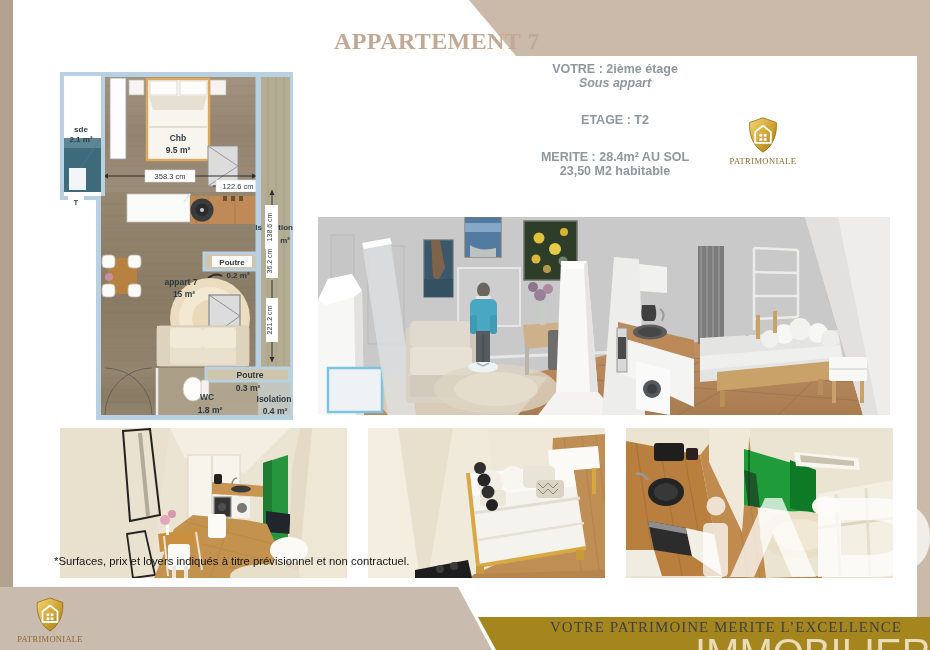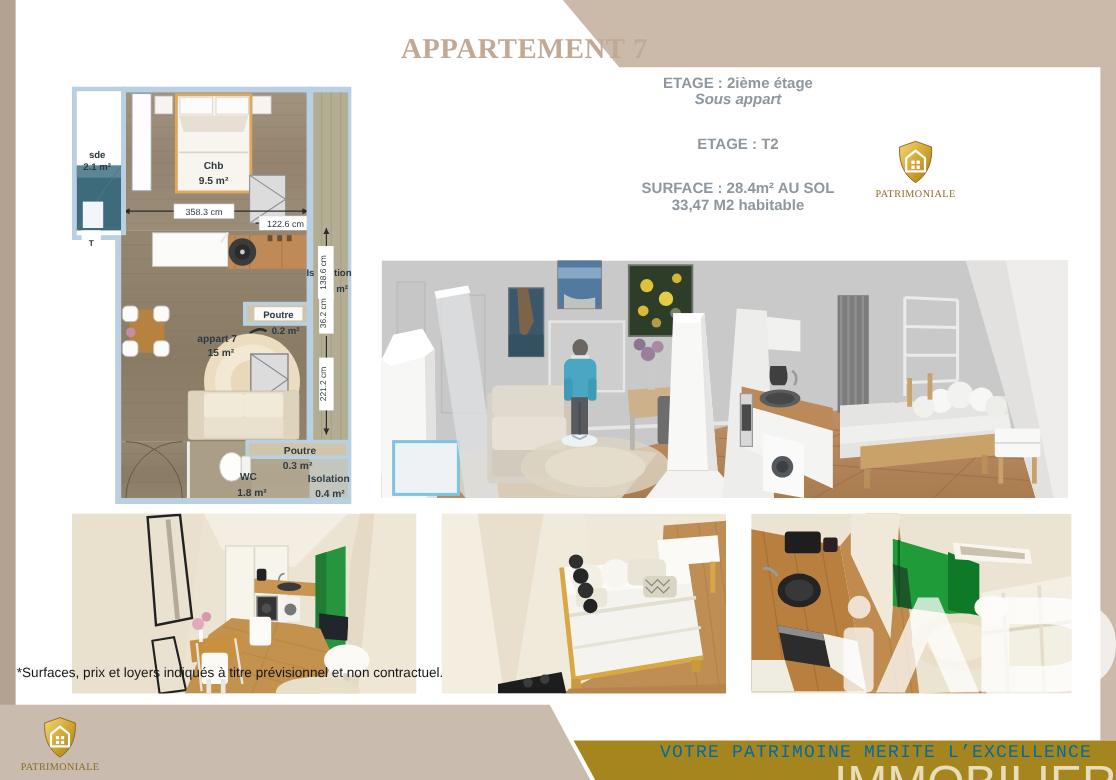--- a/index.html
+++ b/index.html
@@ -210,30 +210,30 @@
   <text x="150" y="341" font-size="8.5" font-weight="bold" fill="#2e3a42" text-anchor="middle">1.8 m²</text>
   <text x="214" y="330" font-size="8.5" font-weight="bold" fill="#2e3a42" text-anchor="middle">Isolation</text>
   <text x="215" y="342" font-size="8.5" font-weight="bold" fill="#2e3a42" text-anchor="middle">0.4 m²</text>
 
   <rect x="41" y="0" width="4" height="124" fill="#b9cfe2"></rect>
   <rect x="36" y="124" width="162" height="4" fill="#ffffff" opacity="0"></rect>
 </svg>
 
 <div class="abs" style="left:460px;top:62px;width:310px;text-align:center;color:#8e979e;font-weight:bold;font-size:12.5px;">
 
-  <div>ETAGE : 2ième étage</div>
+  <div>VOTRE : 2ième étage</div>
 
   <div style="font-style:italic;">Sous appart</div>
   <div style="height:23px;"></div>
 
   <div>ETAGE : T2</div>
   <div style="height:23px;"></div>
 
-  <div>SURFACE : 28.4m² AU SOL</div>
-  <div>33,47 M2 habitable</div>
+  <div>MERITE : 28.4m² AU SOL</div>
+  <div>23,50 M2 habitable</div>
 </div>
 
 <svg class="abs" style="left:745px;top:117px;" width="36" height="36" viewBox="0 0 40 46">
   <defs>
     <linearGradient id="gold1" x1="0" y1="0" x2="1" y2="1">
       <stop offset="0" stop-color="#f3d878"></stop>
         <stop offset="0.5" stop-color="#d4a636"></stop>
         <stop offset="1" stop-color="#a87b16"></stop>
     </linearGradient>
   </defs>
@@ -565,21 +565,21 @@
 <svg class="abs" style="left:695px;top:490px;" width="235" height="100" viewBox="0 0 235 100">
   <g fill="#ffffff" opacity="0.74">
     <circle cx="21" cy="16" r="9.5"></circle>
     <rect x="8" y="33" width="25" height="54" rx="5"></rect>
     <path d="M35,87 L70,8 L87,8 L121,87 L97,87 L78,44 L59,87 Z"></path>
     <path d="M123,8 L177,8 Q235,8 235,47 Q235,87 177,87 L123,87 Z
              M146,30 L172,30 Q206,30 206,47 Q206,65 172,65 L146,65 Z" fill-rule="evenodd"></path>
   </g>
 </svg>
 
-<div class="abs" style="left:14px;top:555px;font-size:11.3px;color:#151515;">*Surfaces, prix et loyers indiqués à titre prévisionnel et non contractuel.</div>
+<div class="abs" style="left:14px;top:555px;font-size:11.3px;color:#151515;padding-left:40px;">*Surfaces, prix et loyers indiqués à titre prévisionnel et non contractuel.</div>
 
 <svg class="abs" style="left:0;top:587px;" width="930" height="63">
   <polygon points="0,0 458,0 492,63 0,63" fill="#c9bcae"></polygon>
 </svg>
 
 <svg class="abs" style="left:35px;top:597px;" width="30" height="35" viewBox="0 0 40 46">
   <path d="M20,1 L37,7 C38,21 34,36 20,45 C6,36 2,21 3,7 Z" fill="url(#gold1)" stroke="#8a6612" stroke-width="1"></path>
   <path d="M20,11 L30,19 L30,33 L10,33 L10,19 Z" fill="none" stroke="#ffffff" stroke-width="2.4" stroke-linejoin="round"></path>
   <rect x="15.5" y="21.5" width="3.6" height="3.6" fill="#fff"></rect>
     <rect x="21" y="21.5" width="3.6" height="3.6" fill="#fff"></rect>
@@ -587,16 +587,16 @@
     <rect x="21" y="26.8" width="3.6" height="3.6" fill="#fff"></rect>
 </svg>
 
 <div class="abs" style="left:-10px;top:634px;width:120px;text-align:center;font-family:'Liberation Serif',serif;
      font-size:8.5px;letter-spacing:0.3px;color:#8a6a2a;">PATRIMONIALE</div>
 
 <svg class="abs" style="left:0;top:610px;" width="930" height="40">
   <polygon points="478,7 930,7 930,40 496,40" fill="#a5861e"></polygon>
 </svg>
 
-<div class="abs" style="left:550px;top:619px;font-family:Liberation Mono, monospace;
-     font-size:15px;letter-spacing:1.0px;color:#0369a1;white-space:nowrap;">VOTRE PATRIMOINE MERITE L’EXCELLENCE</div>
+<div class="abs" style="left:550px;top:619px;font-family:Liberation Serif, serif;
+     font-size:15px;letter-spacing:1.0px;color:#404040;white-space:nowrap;">VOTRE PATRIMOINE MERITE L’EXCELLENCE</div>
 
 <div class="abs" style="left:695px;top:633px;font-size:40px;letter-spacing:0px;color:#e9dcb8;white-space:nowrap;line-height:1;">IMMOBILIER</div>
 
 </body></html>

